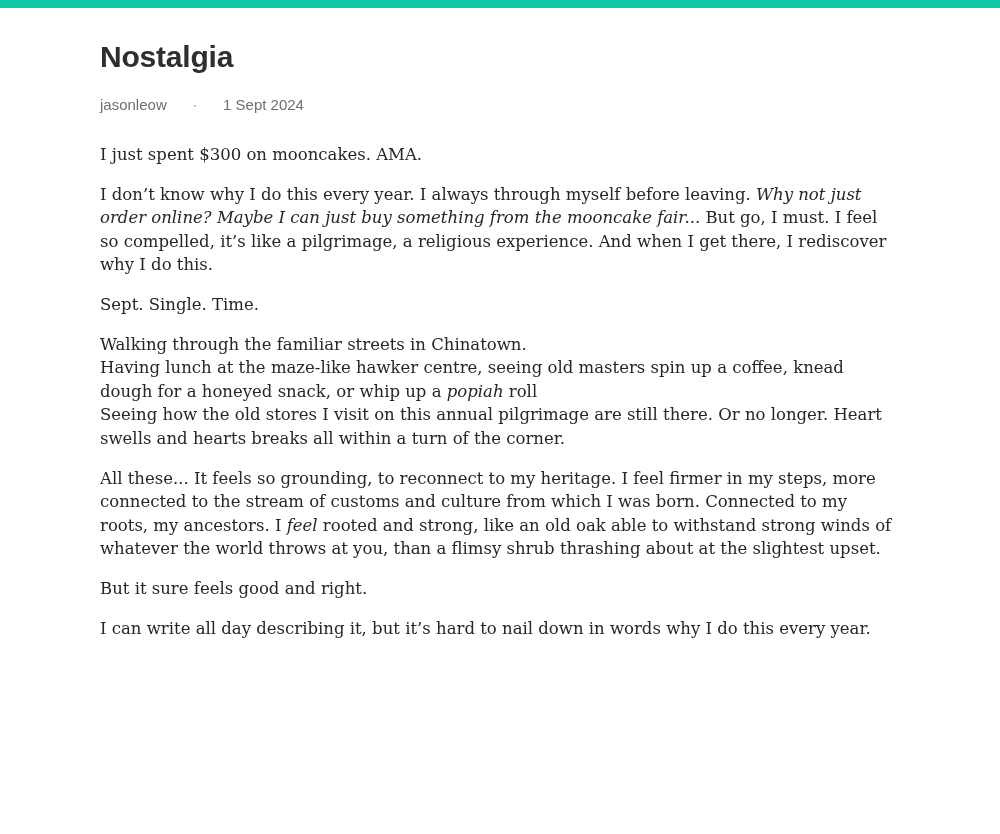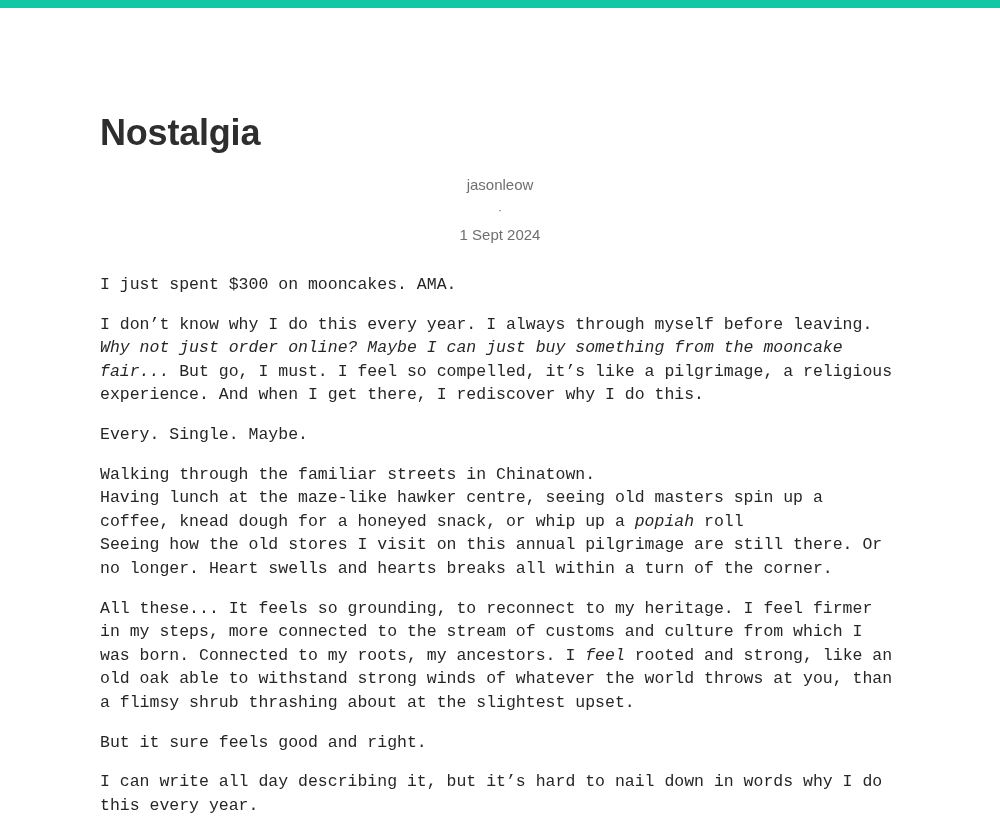--- a/index.html
+++ b/index.html
@@ -17,64 +17,63 @@
     width: 100%;
     height: 8px;
     background: var(--accent, #12c7a5);
   }
   .container {
     max-width: 806px;
     margin: 0 auto;
     padding: 0 3px;
   }
   .post-title {
-    margin-top: 104px;
-    font-size: 36px;
+    margin-top: 32px;
+    font-size: 30px;
     font-weight: 700;
     letter-spacing: -0.2px;
     color: var(--title-color, #2e2e2e);
   }
   .byline {
     margin-top: 22px;
     font-size: 15px;
     color: var(--byline-color, #6f6f6f);
     display: flex;
     align-items: center;
-    gap: 9px;
-    flex-direction: column;
+    gap: 26px;
   }
   .byline .author { color: var(--byline-color, #6f6f6f); text-decoration: none; }
   .byline .dot { font-size: 13px; }
   .post-body {
     margin-top: 30px;
     font-family: "DejaVu Serif", serif;
     font-size: 16.5px;
     line-height: 1.43;
     color: var(--body-color, #262626);
     padding-bottom: 120px;
   }
-  .post-body p { margin: 12px 0 16px 0; font-family: Liberation Mono, monospace; }
+  .post-body p { margin: 12px 0 16px 0; }
   .post-body em { font-style: italic; }
 </style>
 </head>
 <body>
 
 <div class="topbar"></div>
 
 <div class="container">
   <h1 class="post-title">Nostalgia</h1>
 
   <div class="byline">
     <a class="author">jasonleow</a>
     <span class="dot">·</span>
     <span class="date">1 Sept 2024</span>
   </div>
 
   <article class="post-body">
       <p><span>I just spent $300 on mooncakes. AMA.</span></p>
       <p><span>I don’t know why I do this every year. I always through myself before leaving. </span><em>Why not just order online? Maybe I can just buy something from the mooncake fair...</em><span> But go, I must. I feel so compelled, it’s like a pilgrimage, a religious experience. And when I get there, I rediscover why I do this.</span></p>
-      <p><span>Every. Single. Maybe.</span></p>
+      <p><span>Sept. Single. Time.</span></p>
       <p><span>Walking through the familiar streets in Chinatown.</span><br><span>Having lunch at the maze-like hawker centre, seeing old masters spin up a coffee, knead dough for a honeyed snack, or whip up a </span><em>popiah</em><span> roll</span><br><span>Seeing how the old stores I visit on this annual pilgrimage are still there. Or no longer. Heart swells and hearts breaks all within a turn of the corner.</span></p>
       <p><span>All these... It feels so grounding, to reconnect to my heritage. I feel firmer in my steps, more connected to the stream of customs and culture from which I was born. Connected to my roots, my ancestors. I </span><em>feel</em><span> rooted and strong, like an old oak able to withstand strong winds of whatever the world throws at you, than a flimsy shrub thrashing about at the slightest upset.</span></p>
       <p><span>But it sure feels good and right.</span></p>
       <p><span>I can write all day describing it, but it’s hard to nail down in words why I do this every year.</span></p>
     </article>
 </div>
 
 </body></html>

